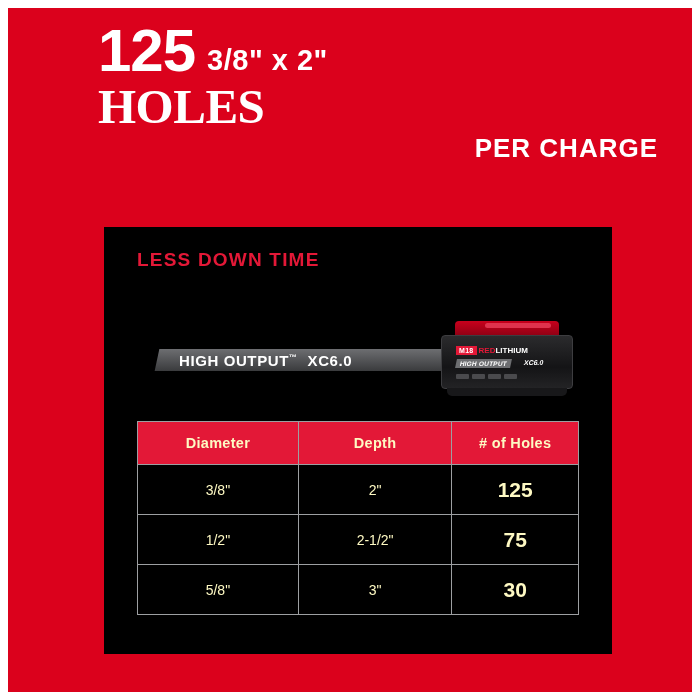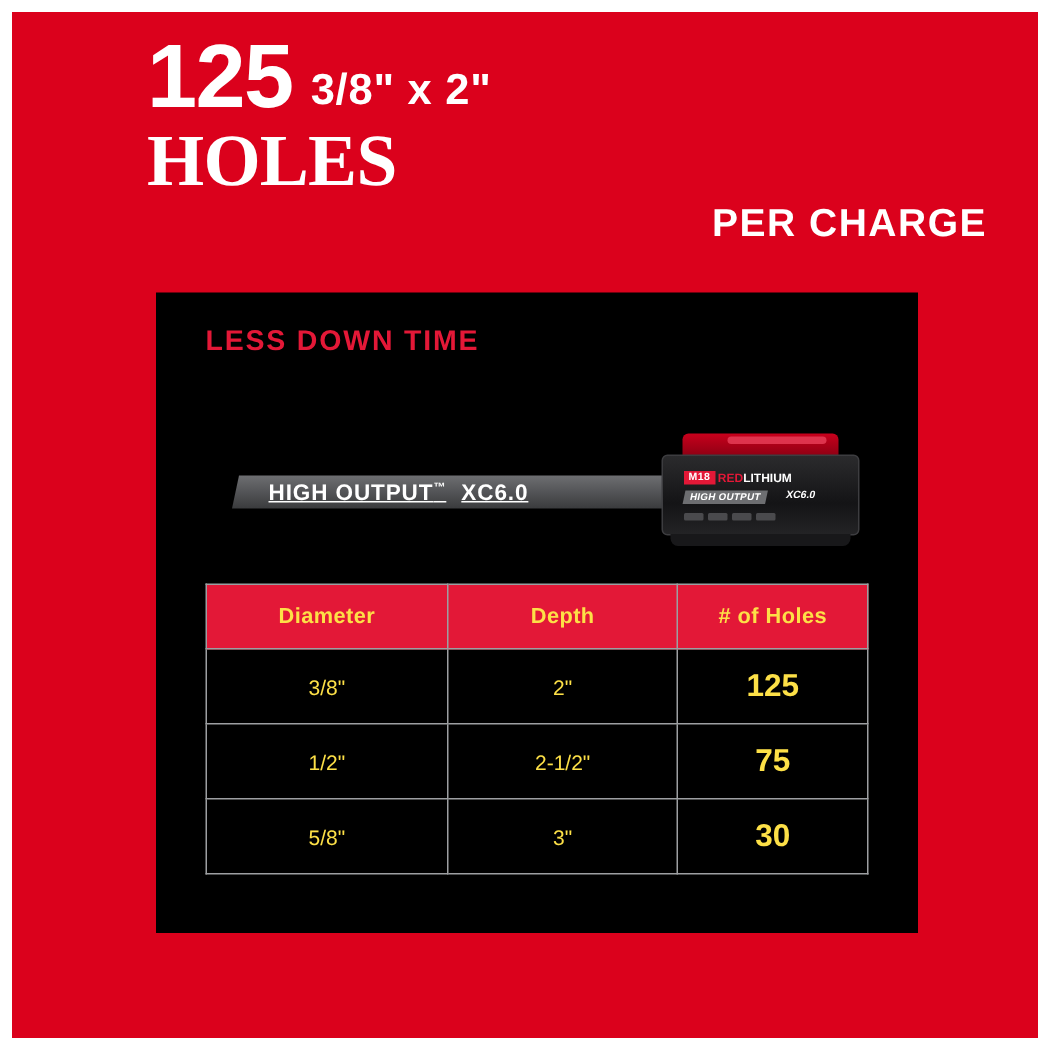--- a/index.html
+++ b/index.html
@@ -74,21 +74,21 @@
     font-weight: bold;
     letter-spacing: 1px;
     line-height: 1.1;
     margin-top: 2px;
     text-align: right;
   }
   
   .black-card {
     position: absolute;
     left: 96px;
-    top: 187px;
+    top: 219px;
     width: 508px;
     height: 427px;
     background: #000000;
     box-sizing: border-box;
   }
   .card-title {
     position: absolute;
     left: 33px;
     top: 22px;
     color: #e31837;
@@ -138,21 +138,20 @@
   }
   .ho-bar-text {
     position: absolute;
     left: 42px;
     top: 33px;
     white-space: nowrap;
     color: #ffffff;
     font-size: 15px;
     font-weight: bold;
     letter-spacing: 0.6px;
-    text-decoration: underline;
   }
   .ho-tm {
     font-size: 8px;
     vertical-align: super;
   }
   .ho-xc {
     margin-left: 10px;
     font-size: 15px;
     font-weight: bold;
   }
@@ -267,21 +266,21 @@
   .table {
     position: absolute;
     left: 33px;
     top: 194px;
     width: 442px;
     border-collapse: collapse;
   }
   .table th, .table td {
     border: 1px solid #9d9fa2;
     text-align: center;
-    color: #fde047;
+    color: #fef9c3;
   }
   .table th {
     background: #e31837;
     font-size: 14.5px;
     font-weight: bold;
     height: 40px;
     letter-spacing: 0.3px;
   }
   .table td {
     height: 47px;

